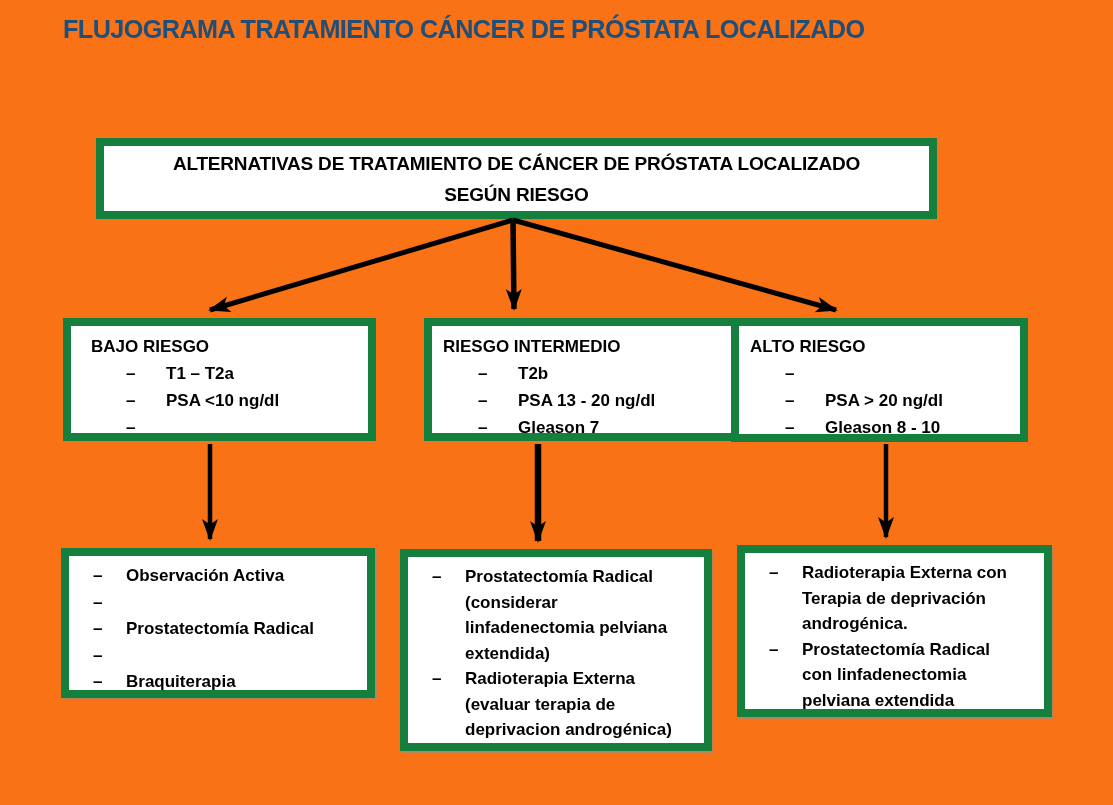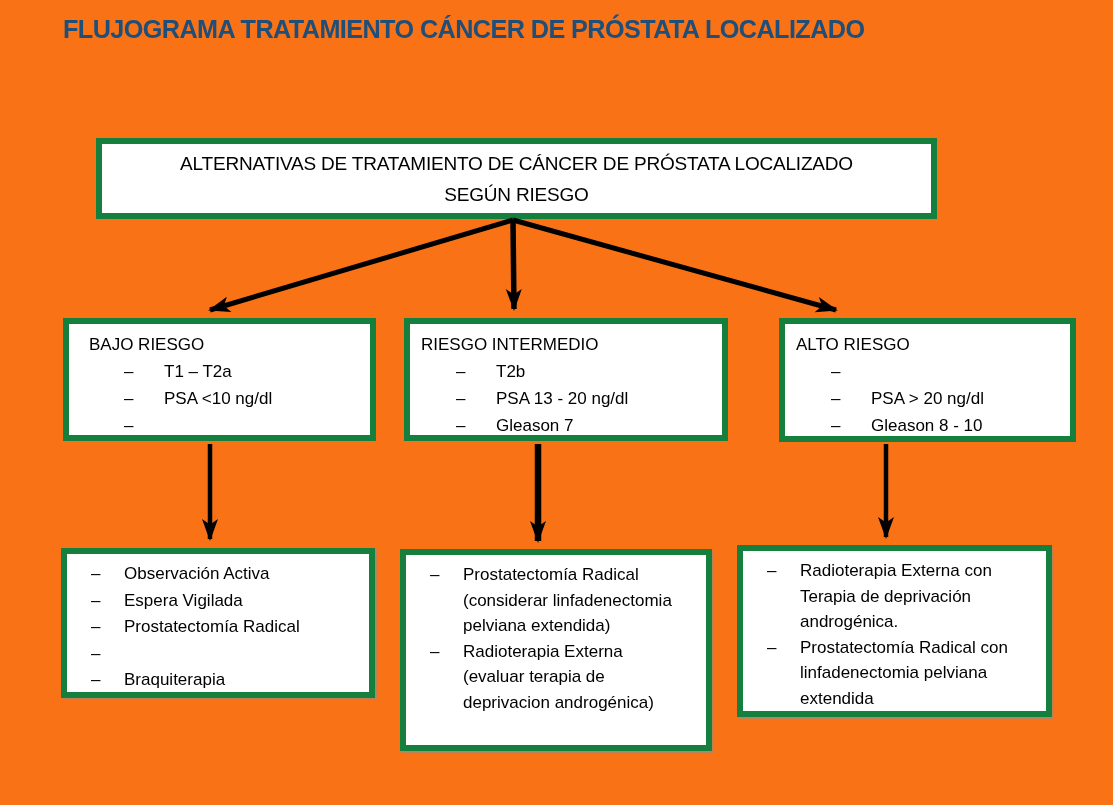--- a/index.html
+++ b/index.html
@@ -19,24 +19,24 @@
     font-size: 26px;
     font-weight: bold;
     color: #1F4E79;
     letter-spacing: -0.6px;
     white-space: nowrap;
     transform: scaleX(0.97);
     transform-origin: left center;
   }
   .box {
     position: absolute;
-    border: 6px solid #15803d;
+    border: 8px solid #15803d;
     background: #ffffff;
     box-sizing: border-box;
-    font-weight: normal;
+    font-weight: bold;
   }
   .top-box {
     left: 96px; top: 138px; width: 841px; height: 81px;
     display: flex; flex-direction: column;
     justify-content: center; align-items: center;
     text-align: center;
     font-size: 19px; line-height: 31px;
     letter-spacing: -0.2px;
   }
   .risk-heading {
@@ -52,22 +52,22 @@
   }
   ul.dash-list li { display: flex; align-items: flex-start; }
   .dash { flex: 0 0 auto; }
   .txt  { flex: 1 1 auto; }
   .risk ul.dash-list { padding-left: 46px; }
   .risk .dash { width: 40px; }
   .treat { padding-top: 7px; }
   .treat ul.dash-list { padding-left: 24px; line-height: 25.5px; }
   .treat .dash { width: 33px; }
   #box1 { left: 63px;  top: 318px; width: 313px; height: 123px; padding-left: 9px; }
-  #box2 { left: 404px; top: 318px; width: 324px; height: 123px; }
-  #box3 { left: 731px; top: 318px; width: 297px; height: 124px; margin-left: 48px; }
+  #box2 { left: 424px; top: 318px; width: 324px; height: 123px; }
+  #box3 { left: 731px; top: 318px; width: 297px; height: 124px; }
   #box4 { left: 61px;  top: 548px; width: 314px; height: 150px;
           box-shadow: 2px 2px 0 rgba(140,140,140,0.55); }
   #box4 ul.dash-list { line-height: 26.5px; }
   #box5 { left: 400px; top: 549px; width: 312px; height: 202px;
           box-shadow: 2px 2px 0 rgba(140,140,140,0.55); }
   #box6 { left: 737px; top: 545px; width: 315px; height: 172px;
           box-shadow: 2px 2px 0 rgba(140,140,140,0.55); }
   #box5 .txt { flex: 0 0 auto; width: 215px; }
   #box6 .txt { flex: 0 0 auto; width: 210px; }
   svg.arrows {
@@ -142,21 +142,20 @@
   </div>
 
   <div class="box treat" id="box4">
     <ul class="dash-list">
       <li>
           <span class="dash">–</span>
           <span class="txt">Observación Activa</span>
         </li>
       <li>
           <span class="dash">–</span>
-          <span class="txt">Espera Vigilada</span>
         </li>
       <li>
           <span class="dash">–</span>
           <span class="txt">Prostatectomía Radical</span>
         </li>
       <li>
           <span class="dash">–</span>
         </li>
       <li>
           <span class="dash">–</span>

